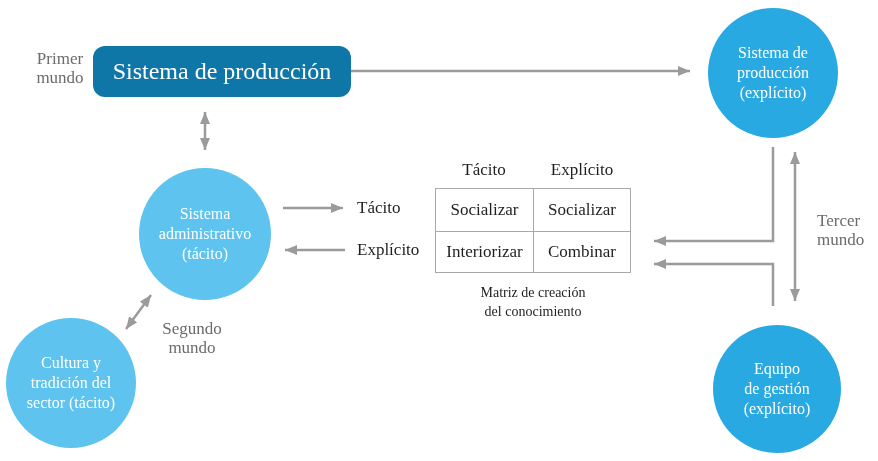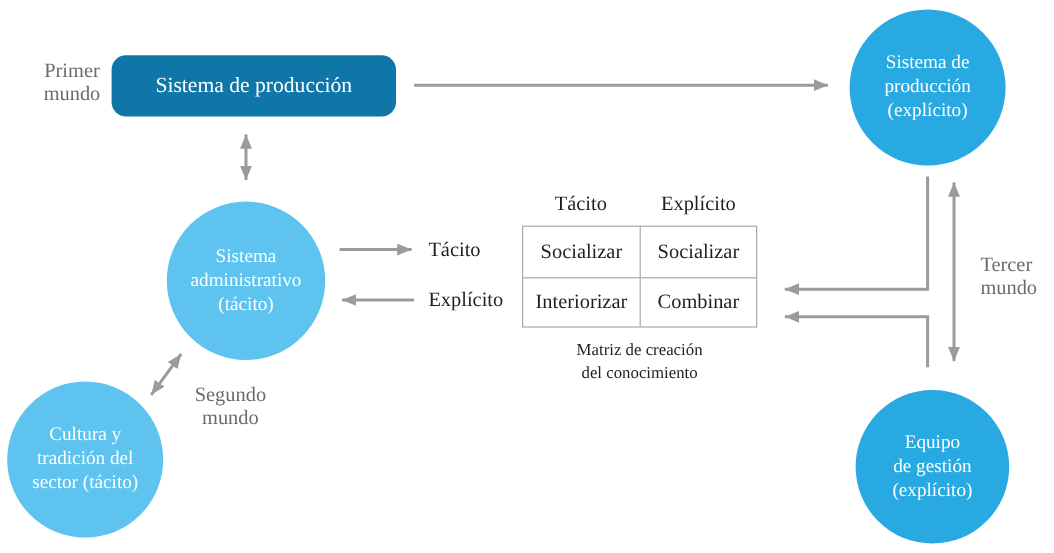--- a/index.html
+++ b/index.html
@@ -27,25 +27,25 @@
     position: absolute;
     color: var(--muted_text);
     font-size: 17px;
     line-height: 19px;
   }
   .world-label .ln { display: block; }
 
   .rect-node {
     position: absolute;
     left: 93px; top: 46px;
-    width: 237px; height: 51px;
+    width: 258px; height: 51px;
     background: var(--dark_blue);
     border-radius: 12px;
     color: #ffffff;
-    font-size: 18px;
+    font-size: 24px;
     display: flex;
     align-items: center;
     justify-content: center;
     text-align: center;
   }
 
   .circle-node {
     position: absolute;
     border-radius: 50%;
     color: #ffffff;

